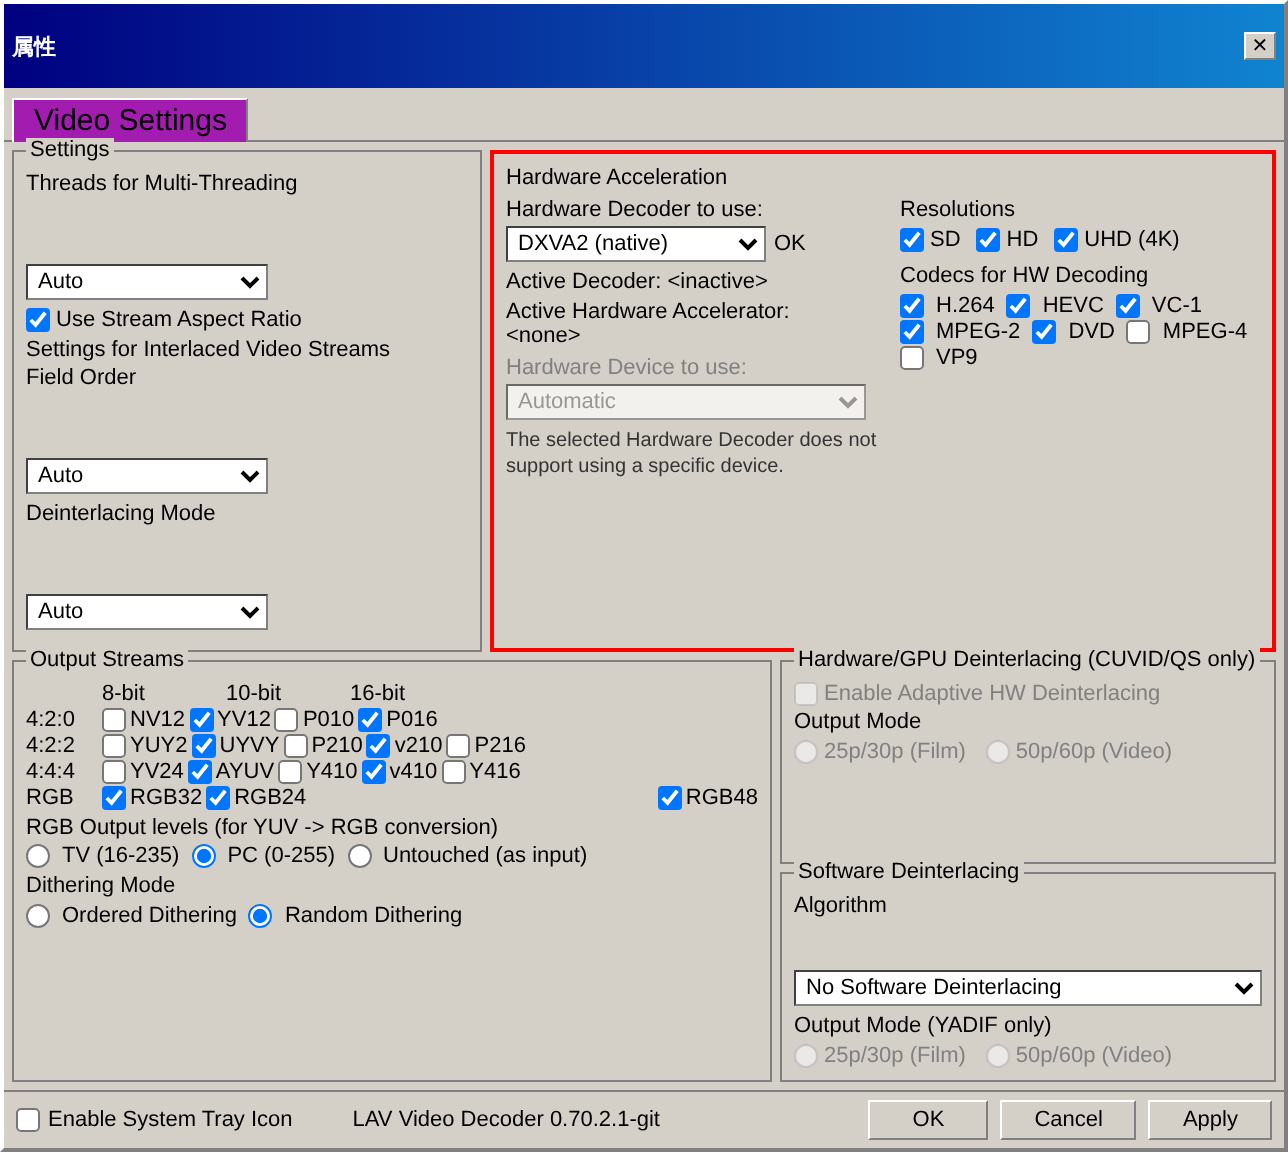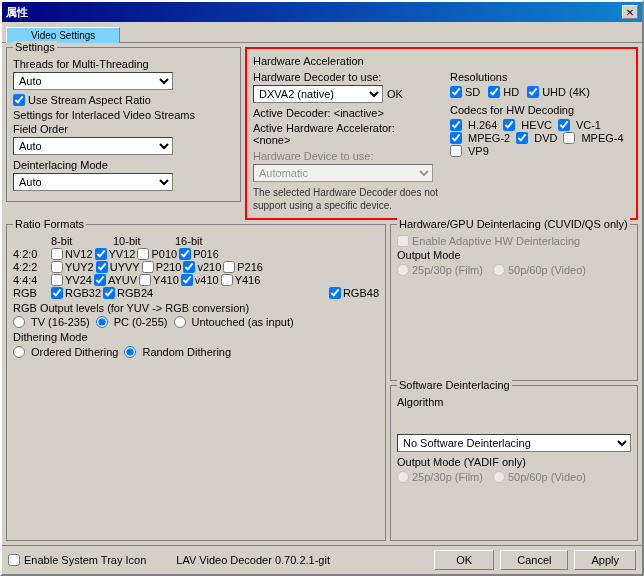--- a/index.html
+++ b/index.html
@@ -17,21 +17,21 @@
       background: #d4d0c8;
       border: 2px solid #808080;
       border-top: 2px solid #ffffff;
       border-left: 2px solid #ffffff;
       display: flex;
       flex-direction: column;
     }
     .title-bar {
       background: linear-gradient(to right, #000080, #1084d0);
       color: white;
-      padding: 10px 4px;
+      padding: 21px 4px;
       display: flex;
       justify-content: space-between;
       align-items: center;
       height: 16px;
     }
     .title-bar-text {
       font-size: 11px;
       font-weight: bold;
     }
     .title-bar-close {
@@ -47,27 +47,27 @@
       justify-content: center;
       font-size: 10px;
       color: black;
     }
     .tab-bar {
       padding: 4px 4px 0 4px;
       background: #d4d0c8;
     }
     .tab {
       display: inline-block;
-      padding: 2px 24px;
-      background: #7dd3fc;
+      padding: 2px 10px;
+      background: #a21caf;
       border: 1px solid #808080;
       border-top: 1px solid #ffffff;
       border-left: 1px solid #ffffff;
       border-bottom: none;
-      font-size: 10px;
+      font-size: 15px;
       cursor: pointer;
       position: relative;
       bottom: -1px;
     }
     .content-area {
       flex: 1;
       padding: 4px;
       background: #d4d0c8;
       border-top: 1px solid #808080;
       display: flex;
@@ -129,21 +129,22 @@
     select {
       background: #ffffff;
       border: 1px solid #808080;
       border-top: 1px solid #404040;
       border-left: 1px solid #404040;
       font-size: 11px;
       padding: 1px;
       cursor: pointer;
     }
     .select-auto {
-      width: 160px;
+      width: 121px;
+      margin-top: 32px;
     }
     .select-full {
       width: 100%;
     }
     .ok-label {
       font-size: 11px;
     }
     .checkbox-row {
       display: flex;
       align-items: center;
@@ -380,21 +381,21 @@
               </div>
             </div>
           </div>
         </div>
       </div>
     </div>
 
     <div class="bottom-section">
 
       <div class="group-box output-formats-box" style="padding-top:10px;">
-        <span class="group-box-title">Ratio Formats</span>
+        <span class="group-box-title">Output Streams</span>
 
         <div style="display:grid; grid-template-columns: 38px 62px 62px 62px 50px; font-size:11px; margin-bottom:1px;">
           <div></div>
           <div style="text-align:left;">8-bit</div>
           <div style="text-align:left;">10-bit</div>
           <div style="text-align:left;">16-bit</div>
           <div></div>
         </div>
 
         <div style="display:flex; align-items:center; gap:2px; font-size:11px; margin-bottom:1px;">

